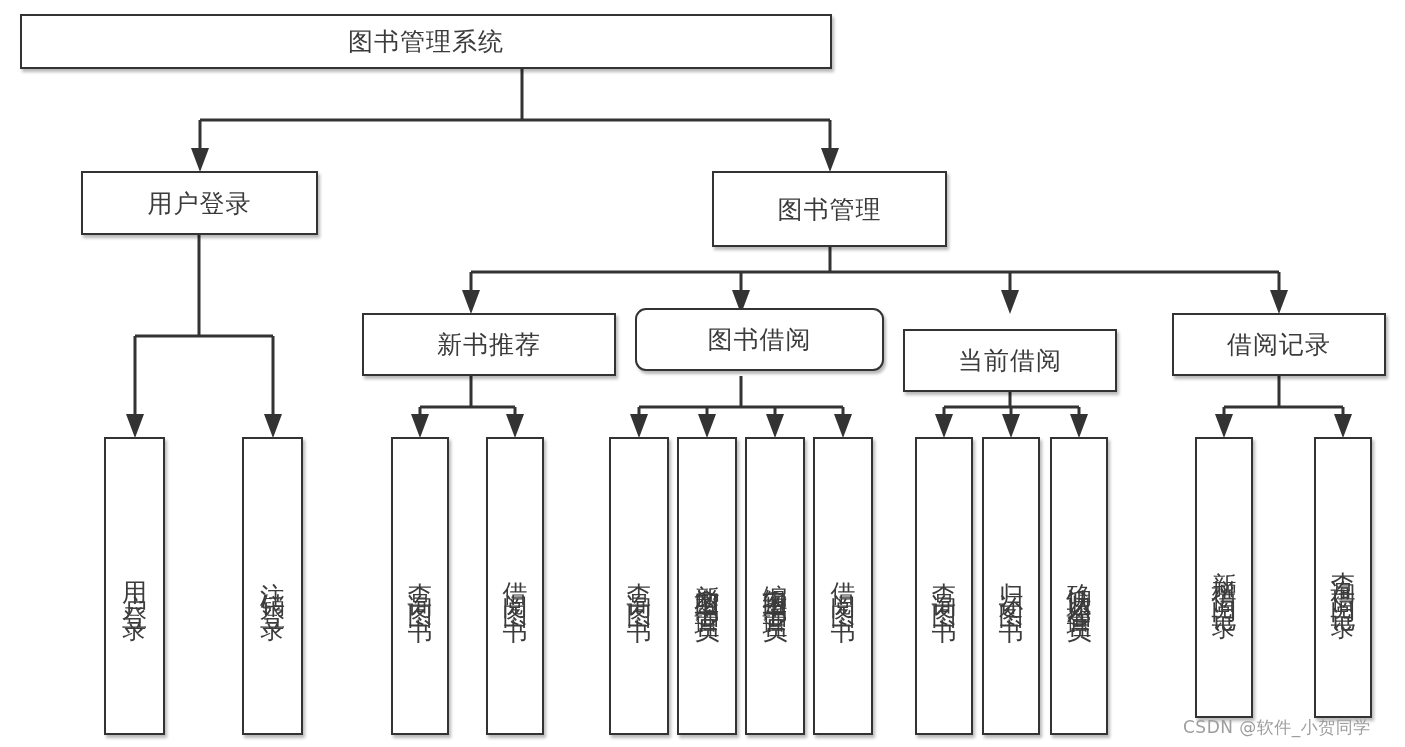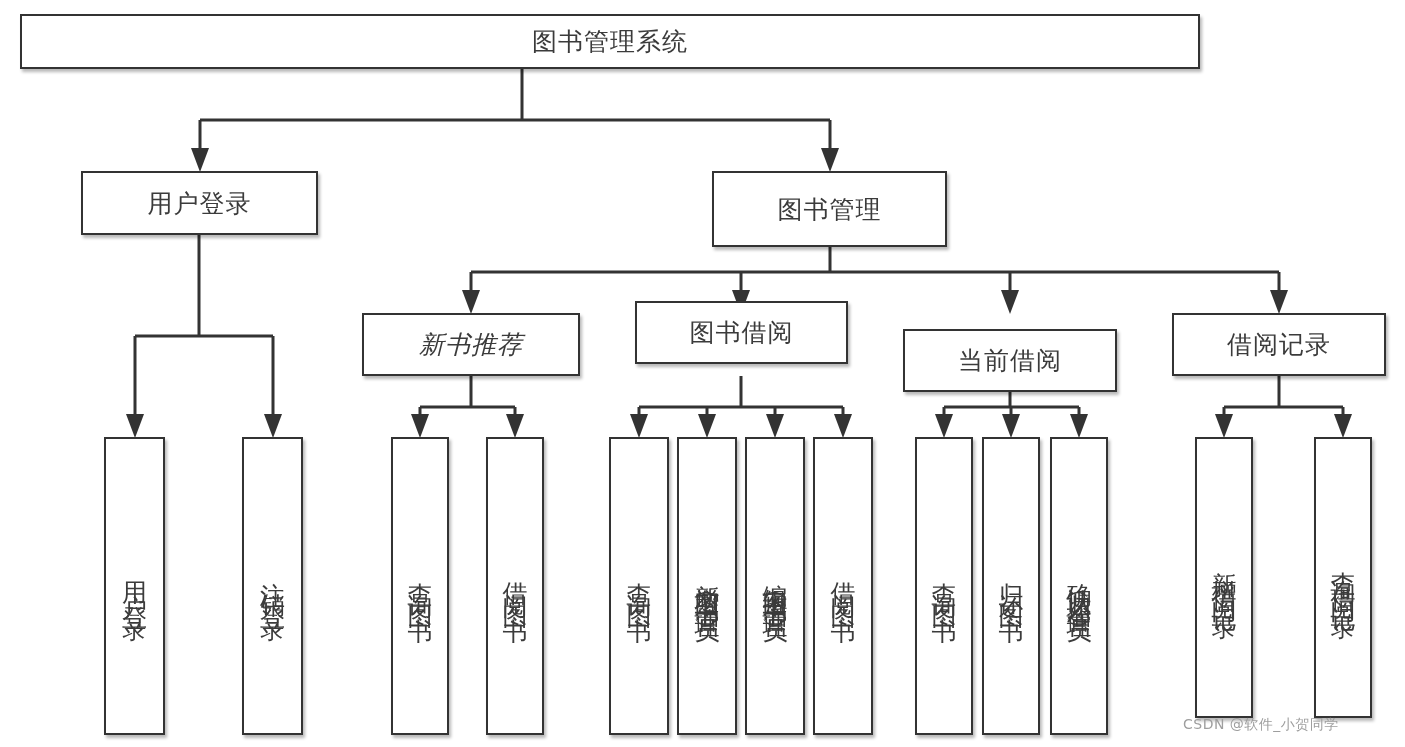--- a/index.html
+++ b/index.html
@@ -62,33 +62,33 @@
     line-height:1;
     white-space:nowrap;
   }
   .vt4{letter-spacing:12px;}
   .vt6{letter-spacing:9px;}
   .vt9{letter-spacing:5px;}
   .watermark{
     position:absolute;
     left:1183px;
     top:716px;
-    font-size:14px;
+    font-size:17px;
     letter-spacing:0.5px;
     color:var(--watermark);
     z-index:3;
     white-space:nowrap;
   }
 
   
-  .n-root{left:20px;top:14px;width:1180px;height:55px;}
+  .n-root{left:20px;top:14px;width:812px;height:55px;}
   .n-user{left:81px;top:171px;width:237px;height:64px;}
   .n-book{left:712px;top:171px;width:235px;height:76px;}
-  .n-l3-0{left:362px;top:313px;width:218px;height:63px;font-style:italic;}
-  .n-l3-1{left:635px;top:301px;width:213px;height:63px;}
+  .n-l3-0{left:362px;top:313px;width:254px;height:63px;}
+  .n-l3-1{left:635px;top:308px;width:249px;height:63px;border-radius:11px;}
   .n-l3-2{left:903px;top:329px;width:214px;height:63px;}
   .n-l3-3{left:1172px;top:313px;width:214px;height:63px;}
   .leaf{top:437px;height:298px;width:58px;}
   .n-a1{left:104px;width:61px;}
   .n-a2{left:242px;width:61px;}
   .n-b1{left:391px;}
   .n-b2{left:486px;}
   .n-c1{left:609px;width:60px;}
   .n-c2{left:677px;width:60px;}
   .n-c3{left:745px;width:60px;}

